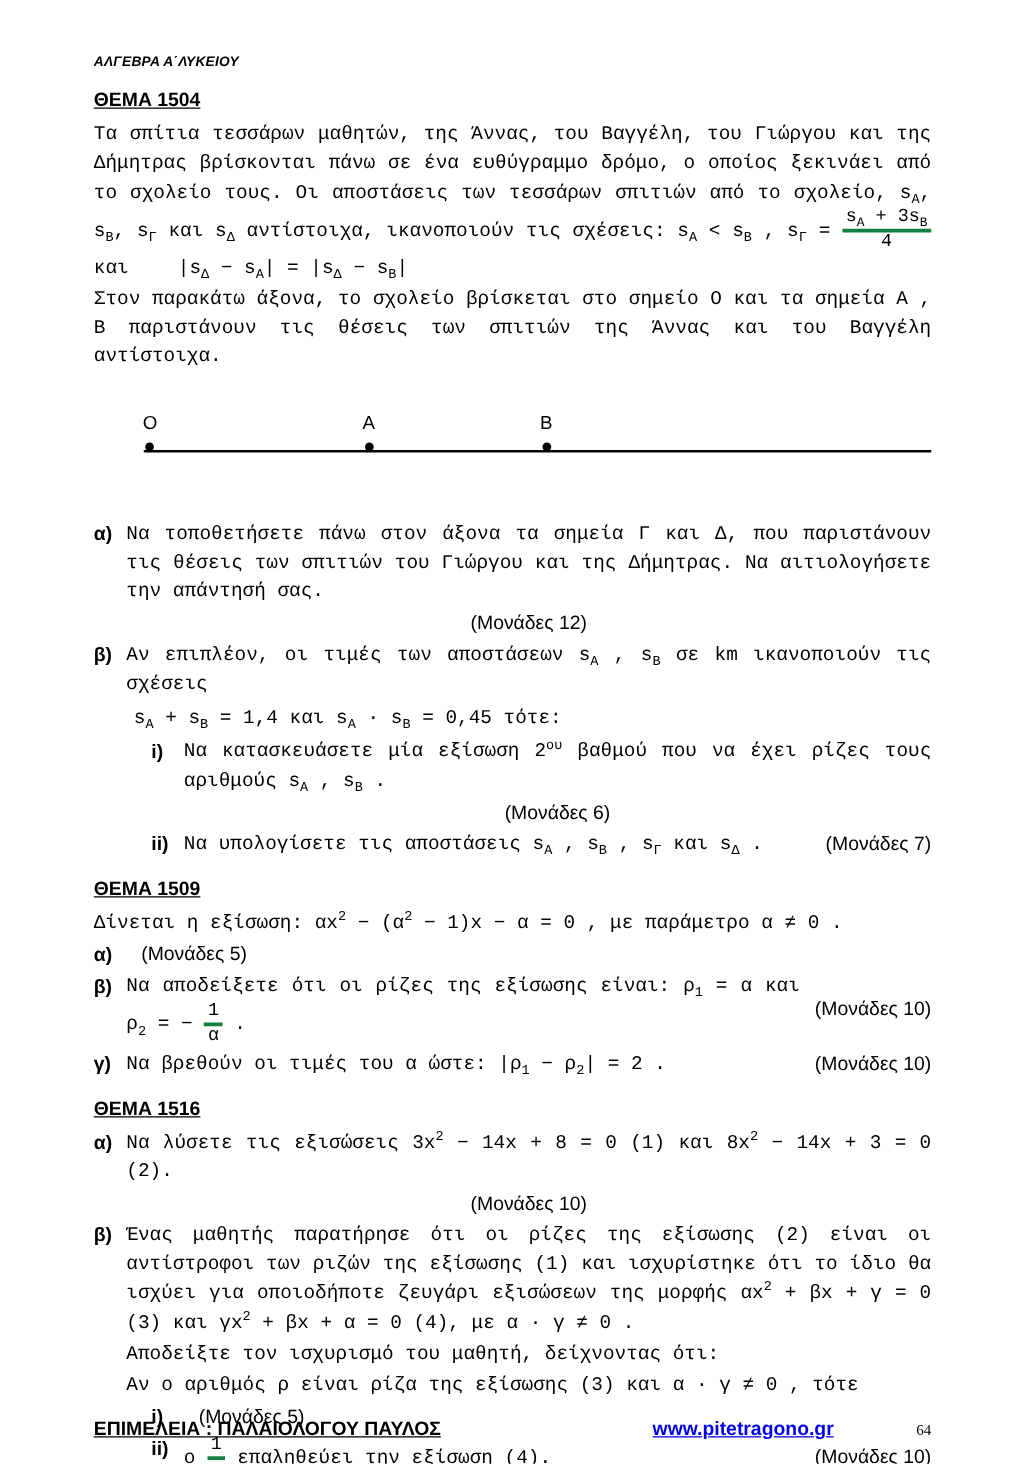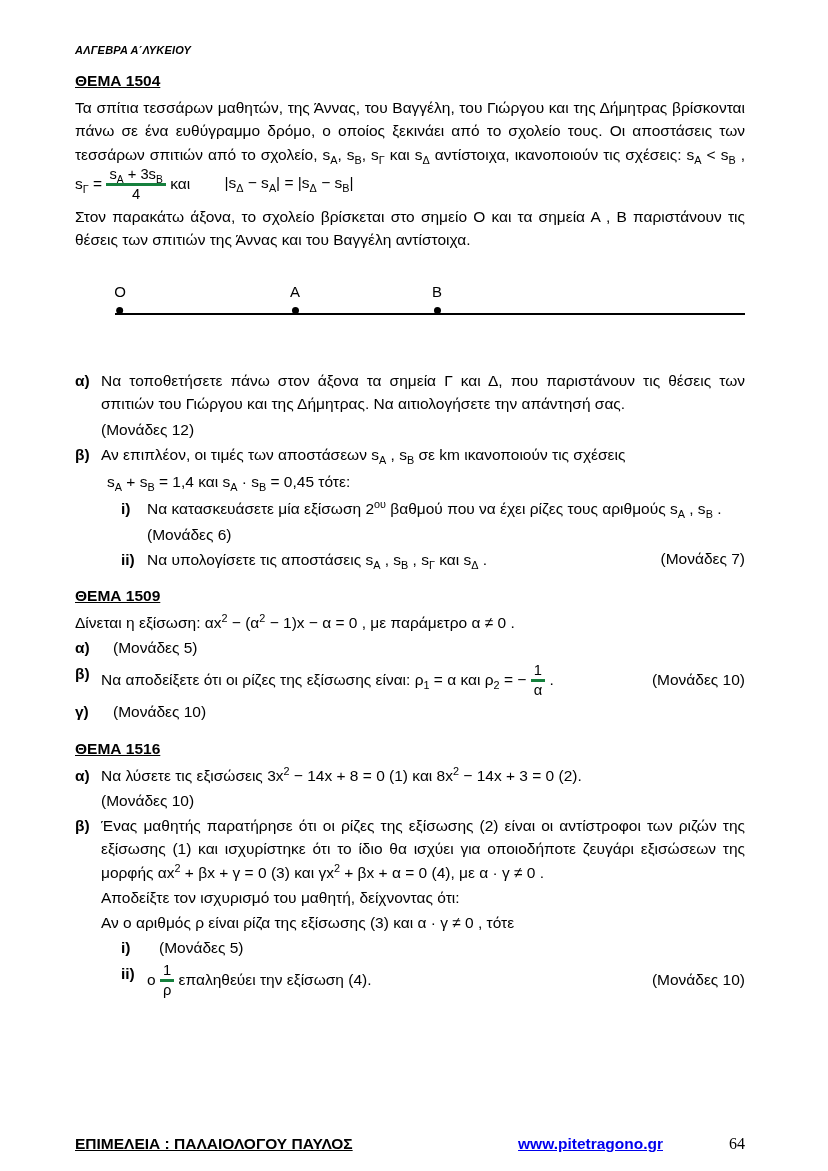--- a/index.html
+++ b/index.html
@@ -11,21 +11,21 @@
   }
   .page { padding:44px 83px 0 75px; }
 
   .doc-header { text-align:left; font-weight:bold; font-size:11px; letter-spacing:0.2px;font-style:italic; }
 
   .theme-heading {
     font-weight:bold; text-decoration:underline;
     font-size:15.5px; margin:16px 0 6px 0;
   }
   section { margin-bottom:10px; }
-  p.para { margin:0 0 2px 0; line-height:1.5; text-align:justify; }
+  p.para { margin:0 0 2px 0; line-height:1.5; text-align:justify;font-family:Liberation Mono, monospace; }
   sub { font-size:0.7em; line-height:0; }
   sup { font-size:0.7em; line-height:0; }
   .nowrap { white-space:nowrap;margin-left:30px; }
 
   .frac { display:inline-block; text-align:center; vertical-align:middle; line-height:1.15; font-size:0.95em; }
   .frac .num { display:block; border-bottom:3px solid #15803d; padding:0 3px; }
   .frac .den { display:block; padding:0 3px; }
 
   
   .axis { position:relative; height:62px; margin:22px 0 34px 0; }
@@ -33,34 +33,34 @@
   .axis-point { position:absolute; top:8px; transform:translateX(-50%); display:flex; flex-direction:column; align-items:center; }
   .axis-point .pt-label { line-height:22px; font-size:15px; }
   .axis-point .dot { width:7px; height:7px; background:#000; border-radius:50%; margin-top:4px; }
 
   
   .item { display:flex; margin:2px 0; }
   .item-label { width:26px; flex-shrink:0; font-weight:bold; line-height:1.5; }
   .item-body { flex:1; min-width:0; }
   .subitem { display:flex; margin-left:20px; margin-top:2px; }
   .subitem .item-label { width:26px; }
-  .marks-line { text-align:left; line-height:1.5; }
+  .marks-line { text-align:center; line-height:1.5; }
   .row { display:flex; align-items:center; }
   .row .txt { flex:1; margin:0; }
   .row .marks { white-space:nowrap; padding-left:12px; }
   .eq { margin:4px 0 4px 6px !important; text-align:left !important; }
 
   
   .footer {
     position:absolute; left:75px; right:83px; bottom:18px;
     display:flex; align-items:baseline;
   }
   .footer .credit { font-weight:bold; text-decoration:underline; }
   .footer .site-link { margin-left:auto; font-weight:bold; color:#0000ee; text-decoration:underline; cursor:pointer; }
-  .footer .pageno { margin-left:66px; font-family:"Liberation Serif", serif; font-size:16px; }
+  .footer .pageno { margin-left:66px; font-family:"Liberation Serif", serif; font-size:12px; }
 </style>
 </head>
 <body>
 
 <div class="page">
 
   <div class="doc-header">ΑΛΓΕΒΡΑ Α΄ΛΥΚΕΙΟΥ</div>
 
   <section>
     <h3 class="theme-heading">ΘΕΜΑ 1504</h3>
@@ -131,20 +131,21 @@
       <span class="item-label">β)</span>
       <div class="item-body row">
         <p class="para txt">Να αποδείξετε ότι οι ρίζες της εξίσωσης είναι: ρ<sub>1</sub> = α και ρ<sub>2</sub> = − <span class="frac"><span class="num">1</span><span class="den">α</span></span> .</p>
         <span class="marks">(Μονάδες 10)</span>
       </div>
     </div>
 
     <div class="item">
       <span class="item-label">γ)</span>
       <div class="item-body row">
+        <p class="para txt">Να βρεθούν οι τιμές του α ώστε: |ρ<sub>1</sub> − ρ<sub>2</sub>| = 2 .</p>
         <span class="marks">(Μονάδες 10)</span>
       </div>
     </div>
   </section>
 
   <section>
     <h3 class="theme-heading">ΘΕΜΑ 1516</h3>
 
     <div class="item">
       <span class="item-label">α)</span>

